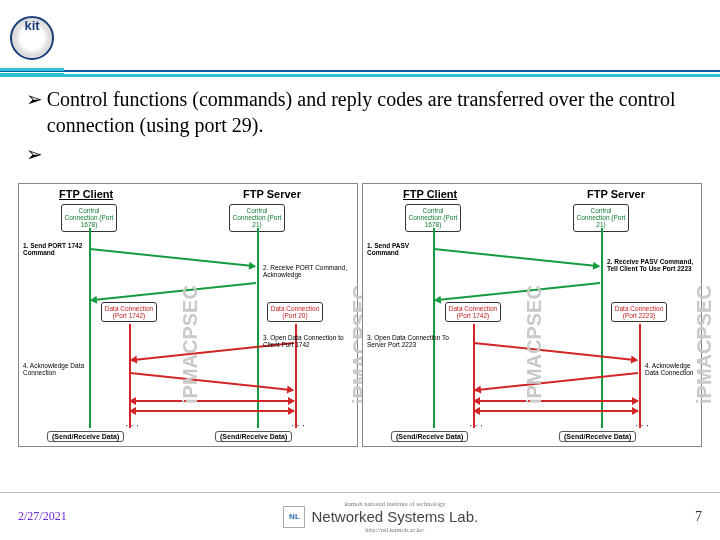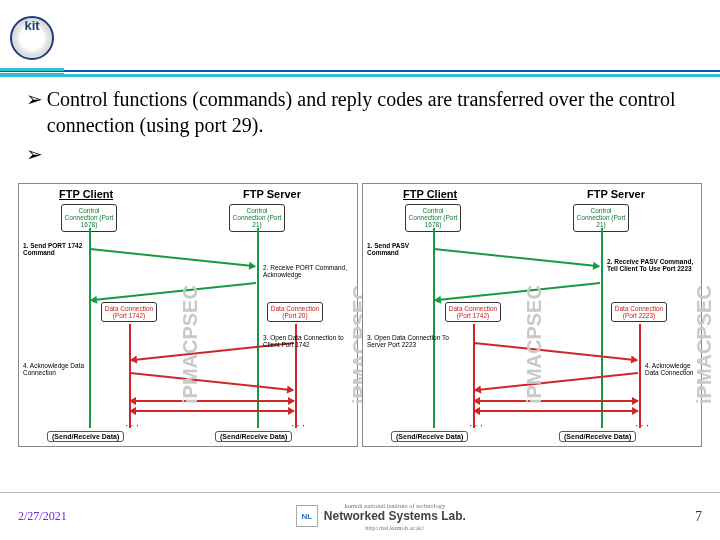--- a/index.html
+++ b/index.html
@@ -106,21 +106,21 @@
   .footer-center {
     text-align: center; font-size: 8px; color: #555; line-height: 1.2;
     display: flex; align-items: center; gap: 6px;
   }
   .nl-logo {
     width: 22px; height: 22px; border: 1px solid #aaa;
     display: flex; align-items: center; justify-content: center;
     font-size: 8px; font-weight: bold; color: #2a6ebb;
     font-family: Arial, sans-serif;
   }
-  .footer-lab { font-size: 12px; color: #444; font-family: Arial, sans-serif; font-weight: bold; }
+  .footer-lab { font-size: 15px; color: #444; font-family: Arial, sans-serif; }
   .footer-sub { font-size: 6.5px; color: #777; }
 </style>
 </head>
 <body>
 
 <div class="header">
   <div class="logo">
       <span>kit</span>
     </div>
 </div>

